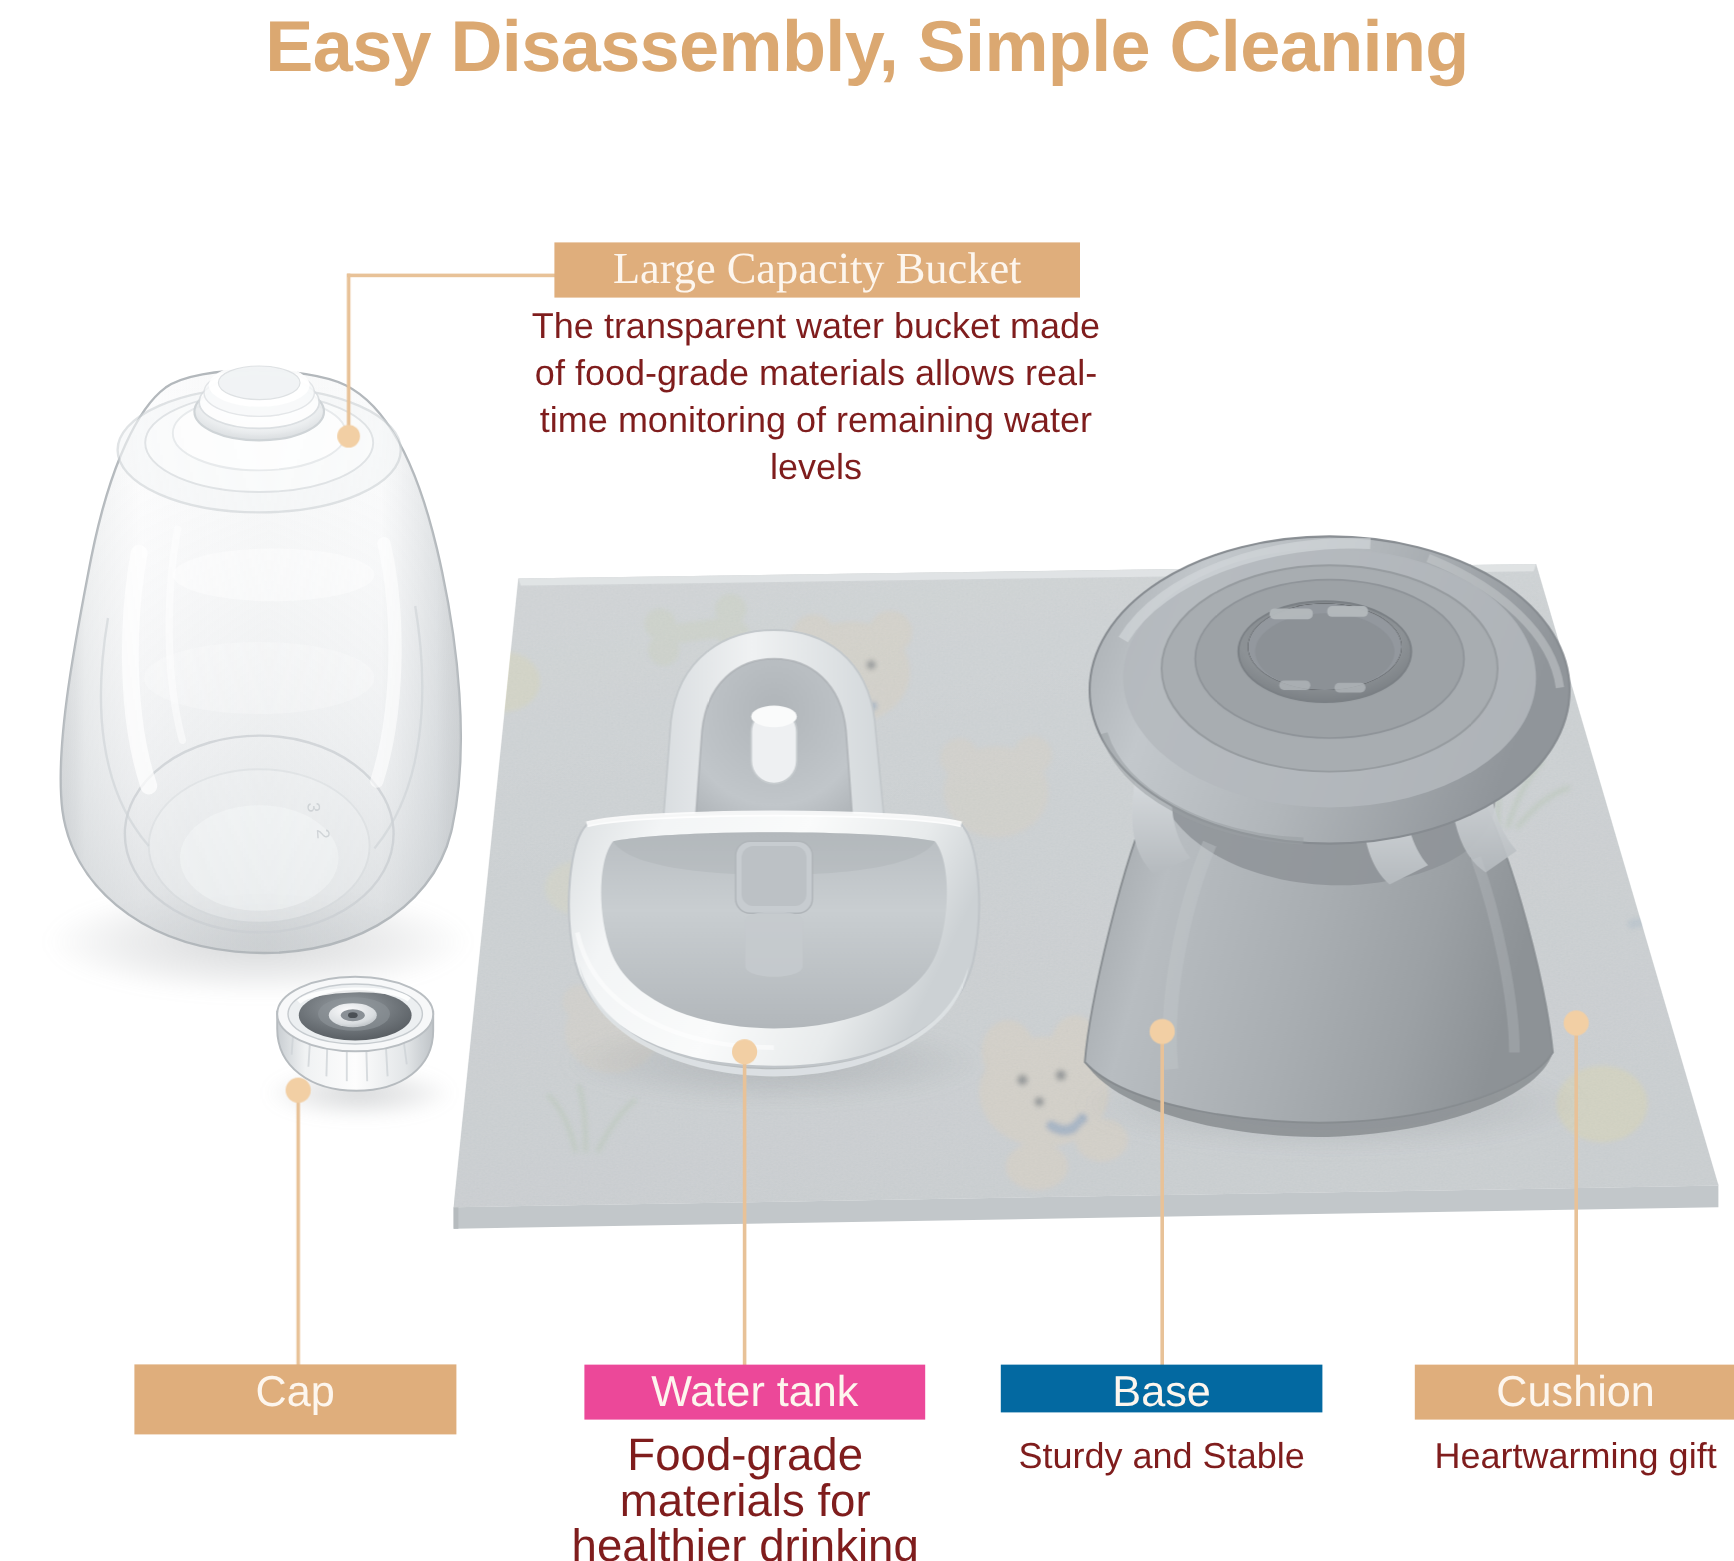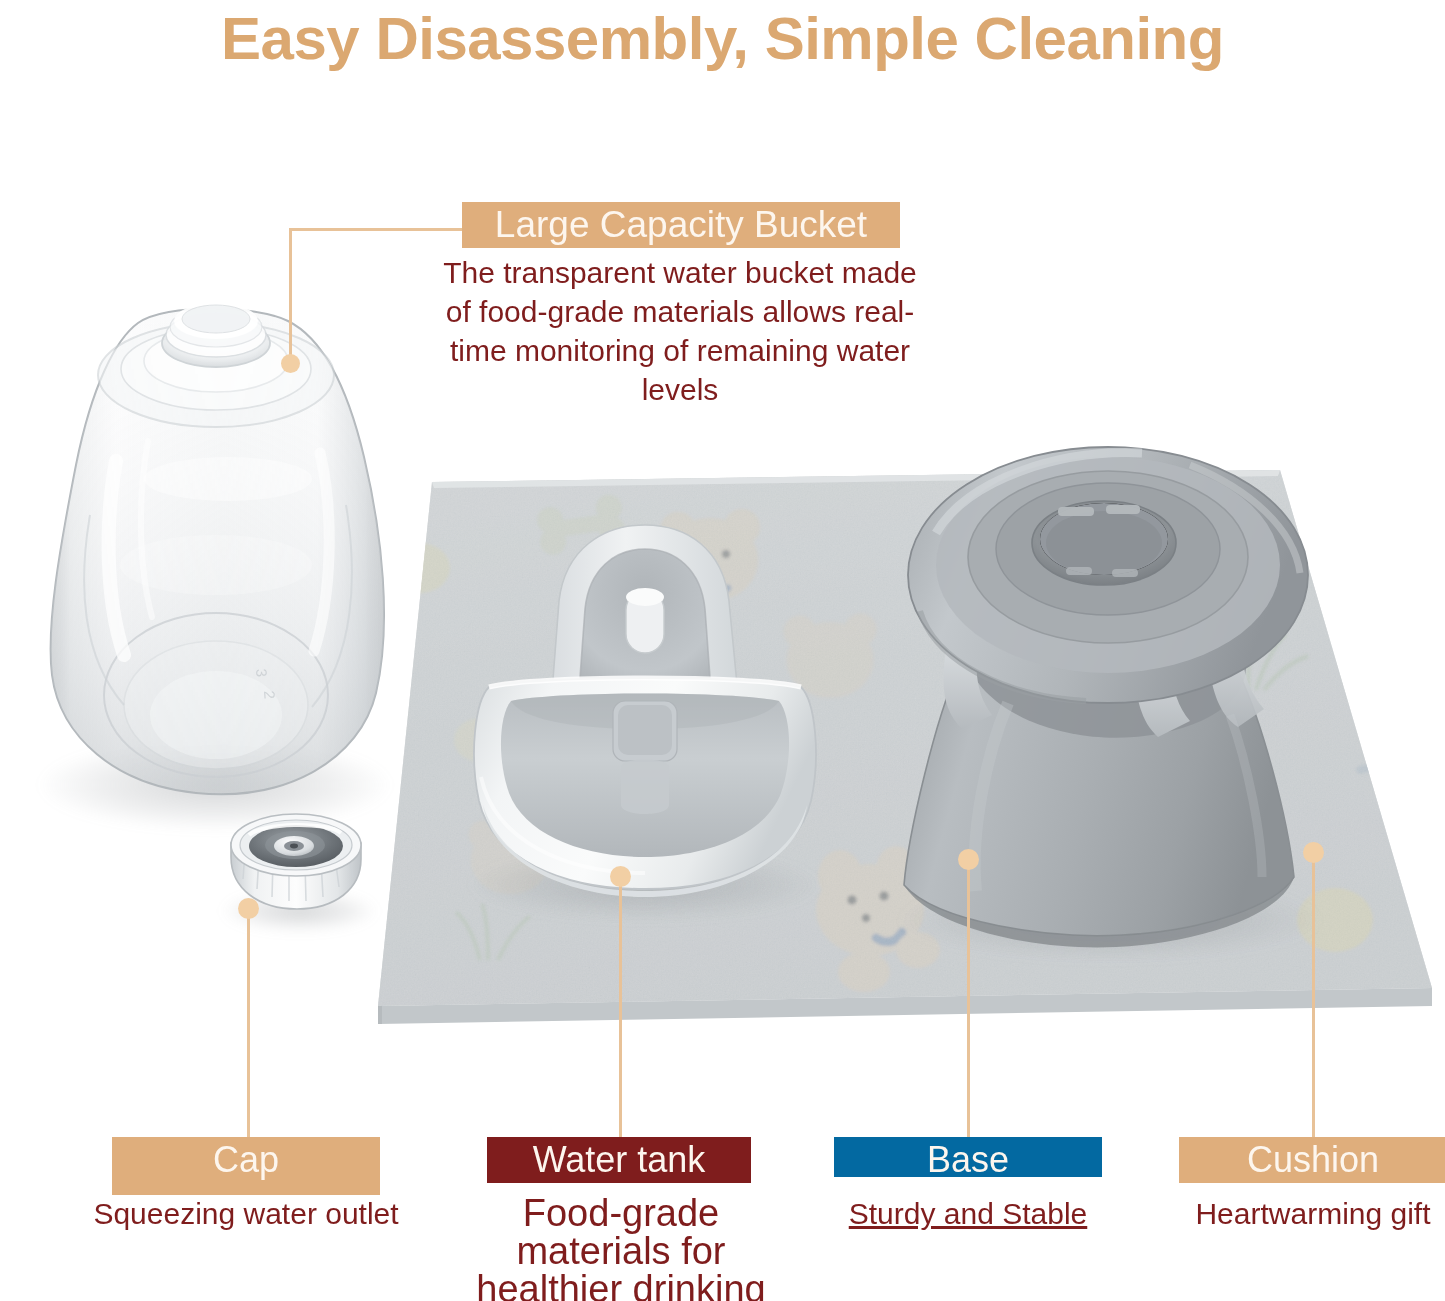--- a/index.html
+++ b/index.html
@@ -469,28 +469,27 @@
 
   <div class="dot" style="left: 610px; top: 866px; width: 21px; height: 21px; background: rgb(242, 207, 164);"></div>
   <div class="lead-v" style="left: 619px; top: 876px; height: 262px; background: rgb(232, 194, 152);"></div>
 
   <div class="dot" style="left: 958px; top: 849px; width: 21px; height: 21px; background: rgb(242, 207, 164);"></div>
   <div class="lead-v" style="left: 967px; top: 859px; height: 279px; background: rgb(232, 194, 152);"></div>
 
   <div class="dot" style="left: 1303px; top: 842px; width: 21px; height: 21px; background: rgb(242, 207, 164);"></div>
   <div class="lead-v" style="left: 1312px; top: 852px; height: 286px; background: rgb(232, 194, 152);"></div>
 
-  <div class="chip big" style="left: 462px; top: 202px; width: 438px; height: 46px; background: rgb(223, 174, 124); color: rgb(253, 246, 238);">Large Capacity Bucket</div>
+  <div class="chip big" style="left: 462px; top: 202px; width: 438px; height: 46px; background: rgb(223, 174, 124); color: rgb(253, 246, 238); font-family: Liberation Serif, serif;">Large Capacity Bucket</div>
   <div class="desc" style="left:440px;top:253px;width:480px;">The transparent water bucket made of food-grade materials allows real-time monitoring of remaining water levels</div>
 
   <div class="chip" style="left: 112px; top: 1137px; width: 268px; height: 58px; background: rgb(223, 174, 124); color: rgb(253, 246, 238);">Cap</div>
-  <div class="desc" style="left:62px;top:1194px;width:368px;">Squeezing water outlet</div>
-
-  <div class="chip" style="left: 487px; top: 1137px; width: 264px; height: 46px; background: #7f1d1d; color: rgb(253, 246, 238);">Water tank</div>
+
+  <div class="chip" style="left: 487px; top: 1137px; width: 284px; height: 46px; background: #ec4899; color: rgb(253, 246, 238);">Water tank</div>
   <div class="desc desc-sm" style="left:452px;top:1194px;width:338px;">Food-grade materials for healthier drinking water</div>
 
   <div class="chip" style="left: 834px; top: 1137px; width: 268px; height: 40px; background: #0369a1; color: rgb(253, 246, 238);">Base</div>
-  <div class="desc" style="left:800px;top:1194px;width:336px;text-decoration:underline;">Sturdy and Stable</div>
+  <div class="desc" style="left:800px;top:1194px;width:336px;">Sturdy and Stable</div>
 
   <div class="chip" style="left: 1179px; top: 1137px; width: 268px; height: 46px; background: rgb(223, 174, 124); color: rgb(253, 246, 238);">Cushion</div>
   <div class="desc" style="left:1145px;top:1194px;width:336px;">Heartwarming gift</div>
 
 </div>
 
 </body></html>

